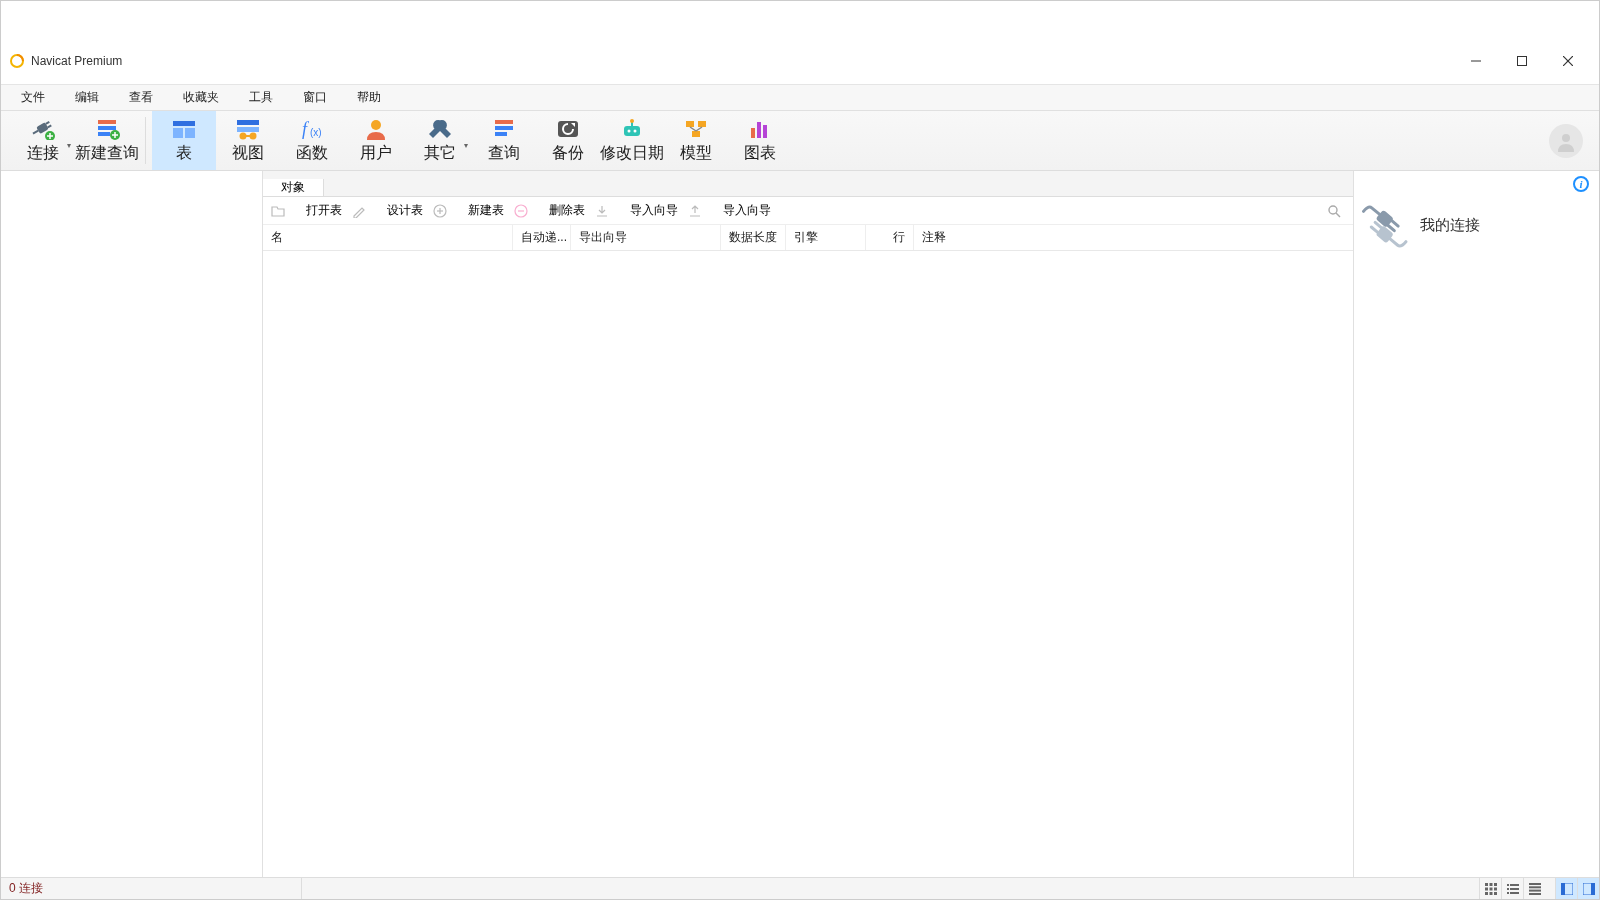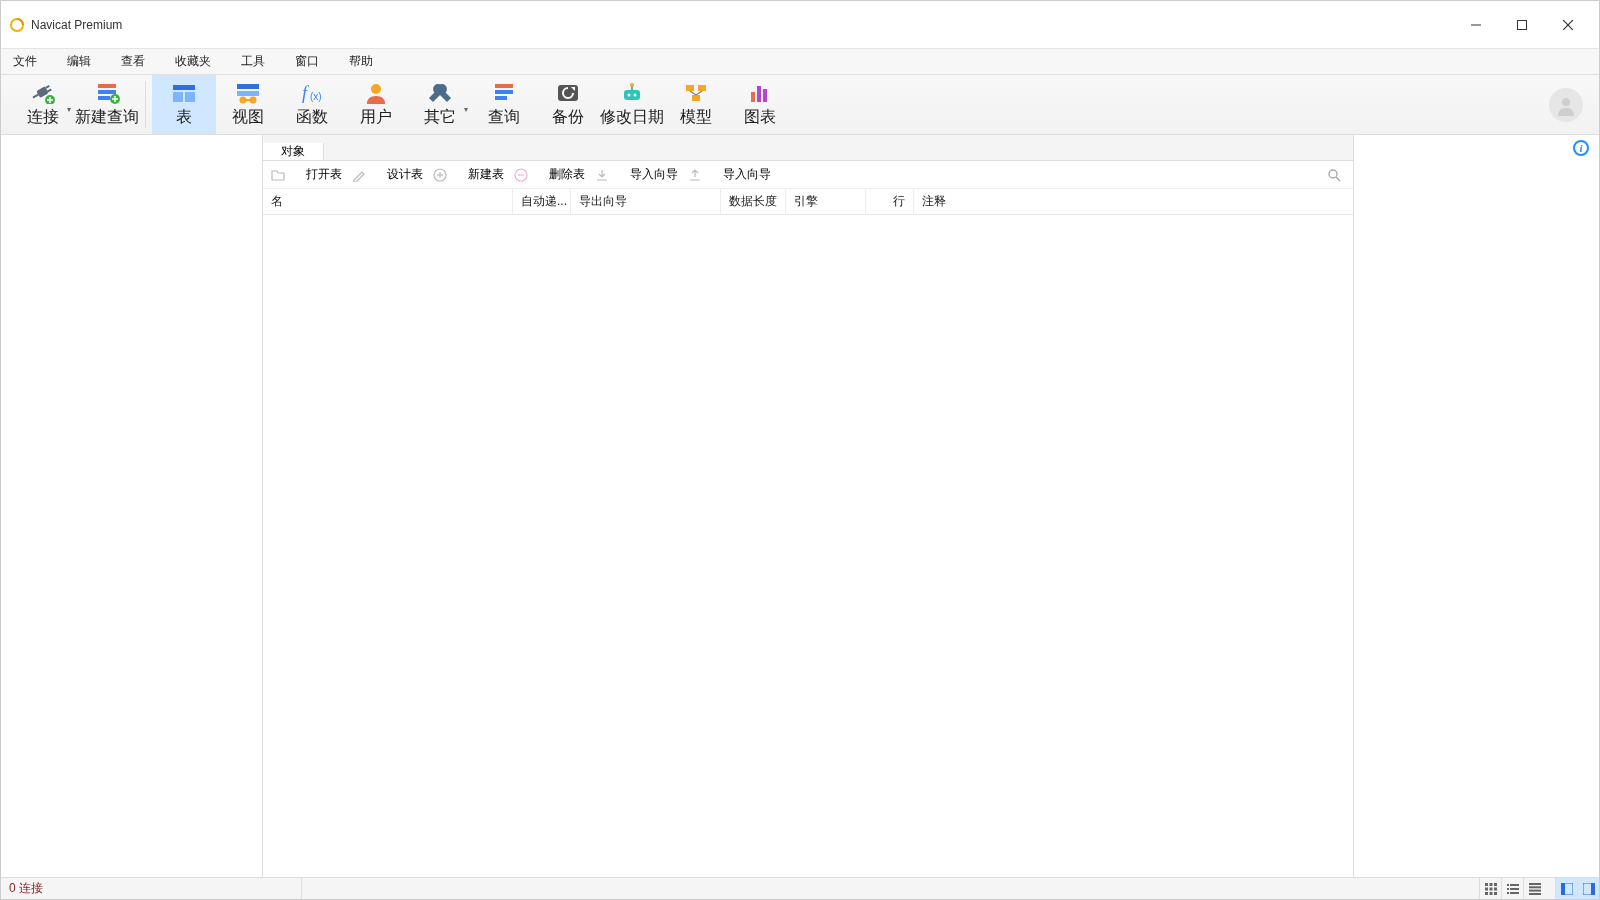--- a/index.html
+++ b/index.html
@@ -1,27 +1,27 @@
 <!DOCTYPE html>
 <html><head>
 <meta charset="utf-8">
 <style>
   * { box-sizing: border-box; margin: 0; padding: 0; }
   html, body { width: 1600px; height: 900px; font-family: "Microsoft YaHei", "Segoe UI", Arial, sans-serif; font-size: 12px; overflow: hidden; background: #fff; }
   body { display: flex; flex-direction: column; border: 1px solid #ccc; }
 
   
-  .titlebar { height: 48px; display: flex; align-items: center; padding: 0 8px; background: #fff; border-bottom: 1px solid #e5e5e5; }
+  .titlebar { height: 48px; display: flex; align-items: center; padding: 0 8px; background: #fff; border-bottom: 1px solid #e5e5e5; margin-top: 36px; }
   .titlebar .logo { width: 16px; height: 16px; margin-right: 6px; }
   .titlebar .title { flex: 0 0 auto; font-size: 12px; color: #333; }
   .titlebar .spacer { flex: 1; }
   .winbtn { width: 46px; height: 30px; display: flex; align-items: center; justify-content: center; color: #333; }
 
   
-  .menubar { height: 26px; display: flex; align-items: center; background: #f7f7f7; border-bottom: 1px solid #e0e0e0; padding: 0 6px; gap: 18px; }
+  .menubar { height: 26px; display: flex; align-items: center; background: #f7f7f7; border-bottom: 1px solid #e0e0e0; padding: 0 14px; gap: 18px; }
   .menubar .item { padding: 2px 6px; color: #222; cursor: default; }
 
   
   .toolbar { height: 60px; display: flex; align-items: stretch; background: linear-gradient(#f8f8f8,#f2f2f2); border-bottom: 1px solid #ddd; padding: 0 10px; }
   .tbtn { width: 64px; display: flex; flex-direction: column; align-items: center; justify-content: center; gap: 3px; color: #222; position: relative; }
   .tbtn.active { background: #cfe8ff; }
   .tbtn .lbl { font-size: 16px; }
   .tbtn .caret { position: absolute; right: 4px; top: 50%; font-size: 8px; color: #666; }
   .toolbar .spacer { flex: 1; }
   .avatar { width: 34px; height: 34px; border-radius: 50%; background: #e6e6e6; align-self: center; margin-right: 6px; display:flex; align-items:center; justify-content:center; }
@@ -294,20 +294,37 @@
       <div class="col" style="width:48px;justify-content:flex-end">行</div>
       <div class="col" style="width:130px">注释</div>
     </div>
     <div class="gridbody"></div>
   </div>
 
   <div class="rightpanel">
     <div class="infohdr">
       <span class="info-i">i</span>
     </div>
+    <div class="conn">
+      <span class="plug">
+        <svg viewBox="0 0 48 48">
+            <g transform="rotate(40 24 24)">
+              <rect x="12" y="14" width="14" height="12" rx="3" fill="#8a9aab"></rect>
+              <line x1="26" y1="17" x2="34" y2="17" stroke="#8a9aab" stroke-width="3" stroke-linecap="round"></line>
+              <line x1="26" y1="23" x2="34" y2="23" stroke="#8a9aab" stroke-width="3" stroke-linecap="round"></line>
+              <path d="M12 20 H2 Q-2 20 -2 28" stroke="#8a9aab" stroke-width="3" fill="none" stroke-linecap="round"></path>
+              <rect x="22" y="26" width="14" height="12" rx="3" fill="#b7c3cf"></rect>
+              <line x1="22" y1="29" x2="14" y2="29" stroke="#b7c3cf" stroke-width="3" stroke-linecap="round"></line>
+              <line x1="22" y1="35" x2="14" y2="35" stroke="#b7c3cf" stroke-width="3" stroke-linecap="round"></line>
+              <path d="M36 32 H46 Q50 32 50 24" stroke="#b7c3cf" stroke-width="3" fill="none" stroke-linecap="round"></path>
+            </g>
+          </svg>
+      </span>
+      <span class="ttl">我的连接</span>
+    </div>
   </div>
 </div>
 
 <div class="statusbar">
   <div class="cell" style="width:300px">0 连接</div>
   <div class="divider"></div>
   <div class="spacer"></div>
   <div class="viewbtn">
       <svg width="12" height="12">
         <rect x="0" y="0" width="3" height="3" fill="#666"></rect>

